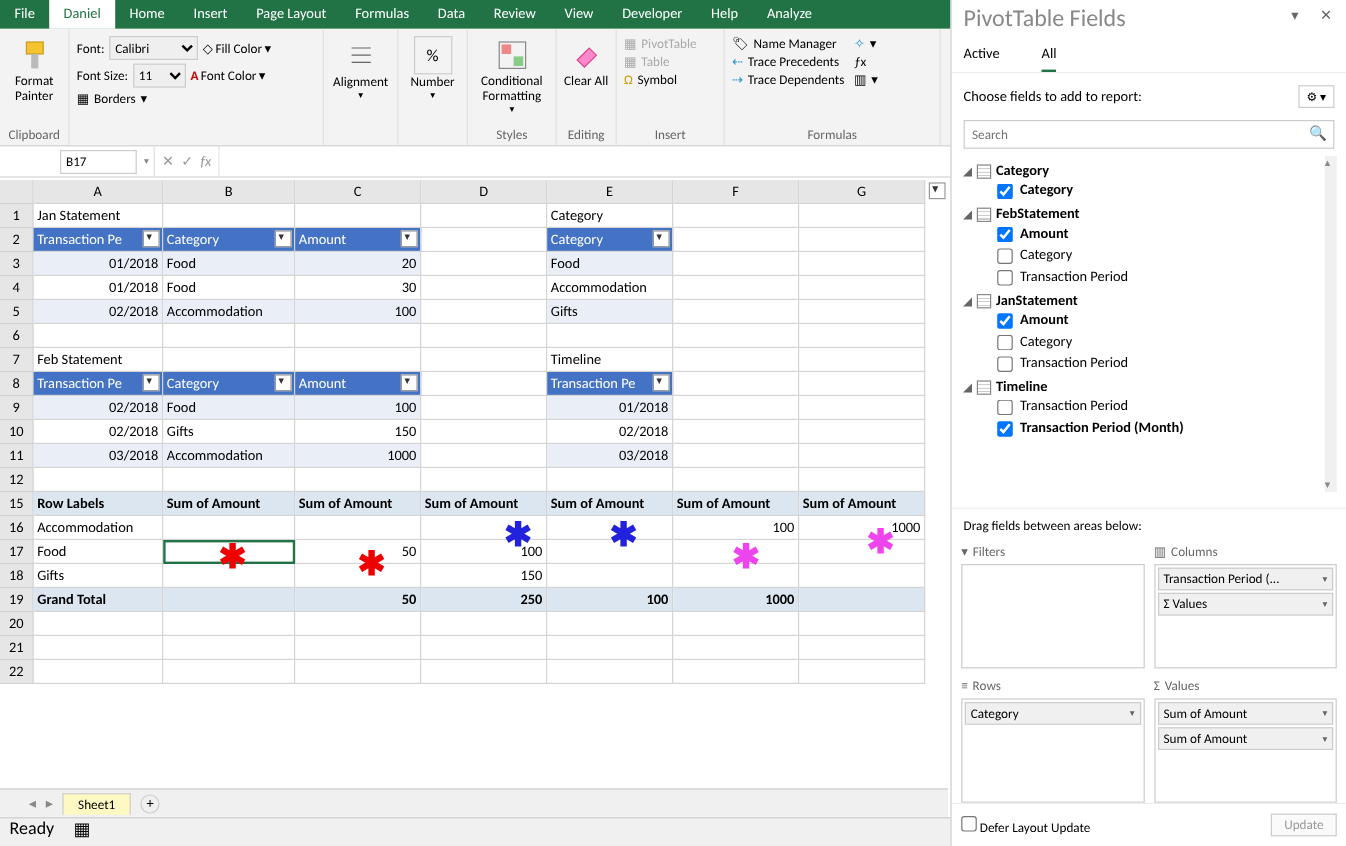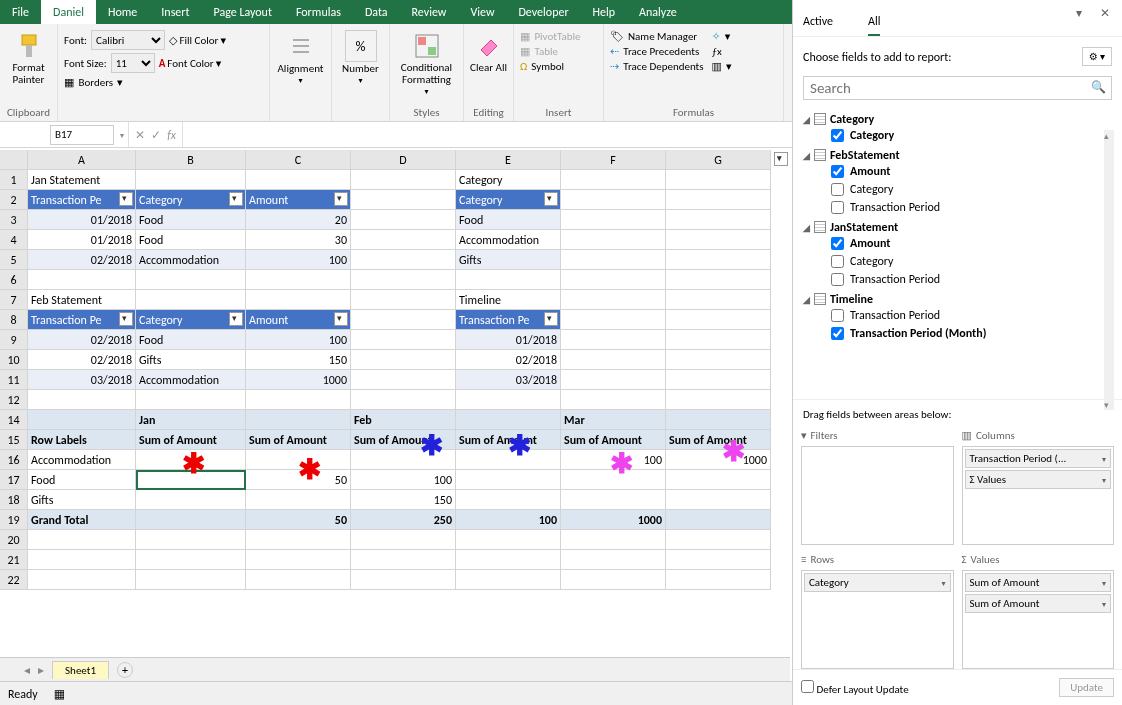--- a/index.html
+++ b/index.html
@@ -42,35 +42,35 @@
 .dd::after { content: '▾'; font-size: 9px; color: #333; position: absolute; left: 2px; top: -1px; }
 .right { justify-content: flex-end; }
 .pivot-hdr { background: #dce6f1; font-weight: bold; }
 .selected-cell { border: 2px solid #217346 !important; }
 .band { background: #eaeff7; }
 .asterisk { position: absolute; font-size: 28px; font-weight: bold; pointer-events: none; }
 
 
 .sheet-tabs { position: absolute; bottom: 24px; left: 0; width: 790px; height: 24px; background: #f0f0f0; border-top: 1px solid #ccc; display: flex; align-items: center; padding-left: 24px; gap: 8px; }
 .sheet-tab { background: #fef9c3; border: 1px solid #ccc; border-bottom: none; padding: 2px 12px; font-size: 11px; }
-.status { position: absolute; bottom: 0; left: 0; width: 1122px; height: 24px; background: #f0f0f0; border-top: 1px solid #ccc; display: flex; align-items: center; padding: 0 8px; font-size: 12px; }
+.status { position: absolute; bottom: 0; left: 0; width: 1122px; height: 24px; background: #f0f0f0; border-top: 1px solid #ccc; display: flex; align-items: flex-start; padding: 0 8px; font-size: 15px; }
 
 
 .pane { position: absolute; top: 0; right: 0; width: 330px; height: 705px; border-left: 1px solid #ccc; background: #fff; display: flex; flex-direction: column; z-index: 2; }
 .pane-hdr { padding: 4px 10px 10px 10px; }
 .pane-title { font-size: 20px; color: #888; }
 .pane-close { position: absolute; top: 6px; right: 12px; color: #666; cursor: pointer; }
 .pane-min { position: absolute; top: 6px; right: 40px; color: #666; cursor: pointer; }
 .pane-tabs { display: flex; gap: 16px; padding: 0 10px; font-size: 12px; border-bottom: 1px solid #eee; }
 .pane-tabs span { padding-bottom: 6px; }
 .pane-tabs .active { border-bottom: 2px solid #217346; font-weight: normal; margin-left: 19px; }
 .choose { display: flex; justify-content: space-between; align-items: center; padding: 10px; font-size: 12px; }
 .gear { border: 1px solid #ccc; padding: 2px 6px; font-size: 10px; }
 .search-box { margin: 0 10px; position: relative; }
-.search-box input { width: 100%; height: 24px; border: 1px solid #ccc; padding: 0 6px; font-size: 15px; }
+.search-box input { width: 100%; height: 24px; border: 1px solid #ccc; padding: 0 6px; font-size: 11px; }
 .search-box .mag { position: absolute; right: 6px; top: 4px; color: #4a90d9; }
 .field-list { flex: 0 0 auto; height: 300px; overflow-y: auto; padding: 8px 10px; border-bottom: 1px solid #eee; position: relative; }
 .tree-node { font-size: 12px; margin: 4px 0; }
 .tree-head { display: flex; align-items: center; gap: 4px; font-weight: bold; }
 .tree-head .tri { font-size: 9px; color: #666; }
 .tree-head .tbl { width: 12px; height: 12px; border: 1px solid #888; display: inline-block; background: repeating-linear-gradient(#fff,#fff 2px,#ccc 2px,#ccc 3px); }
 .tree-children { padding-left: 28px; }
 .field-item { display: flex; align-items: center; gap: 6px; padding: 2px 0; }
 .field-item input[type=checkbox] { width: 13px; height: 13px; }
 .field-item.checked { font-weight: bold; }
@@ -385,30 +385,20 @@
         <div class="rowlabel">12</div>
         <div class="cell colA"></div>
         <div class="cell colB"></div>
         <div class="cell colC"></div>
         <div class="cell colD"></div>
         <div class="cell colE"></div>
         <div class="cell colF"></div>
         <div class="cell colG"></div>
       </div>
       <div class="row">
-        <div class="rowlabel">14</div>
-        <div class="cell colA pivot-hdr"></div>
-        <div class="cell colB pivot-hdr">Jan</div>
-        <div class="cell colC pivot-hdr"></div>
-        <div class="cell colD pivot-hdr">Feb</div>
-        <div class="cell colE pivot-hdr"></div>
-        <div class="cell colF pivot-hdr">Mar</div>
-        <div class="cell colG pivot-hdr"></div>
-      </div>
-      <div class="row">
         <div class="rowlabel">15</div>
         <div class="cell colA pivot-hdr">Row Labels<div class="dd"></div></div>
         <div class="cell colB pivot-hdr">Sum of Amount</div>
         <div class="cell colC pivot-hdr">Sum of Amount</div>
         <div class="cell colD pivot-hdr">Sum of Amount</div>
         <div class="cell colE pivot-hdr">Sum of Amount</div>
         <div class="cell colF pivot-hdr">Sum of Amount</div>
         <div class="cell colG pivot-hdr">Sum of Amount</div>
       </div>
       <div class="row">
@@ -498,20 +488,21 @@
   <span style="border:1px solid #ccc;border-radius:50%;width:16px;height:16px;display:inline-flex;align-items:center;justify-content:center">+</span>
 </div>
 
 <div class="status">
   <span>Ready</span>
   <span style="margin-left:16px">▦</span>
 </div>
 
 <div class="pane">
   <div class="pane-hdr">
+    <div class="pane-title">PivotTable Fields</div>
     <span class="pane-min">▾</span>
     <span class="pane-close">✕</span>
   </div>
   <div class="pane-tabs">
     <span>Active</span>
     <span class="active">All</span>
   </div>
   <div class="choose">
     <span>Choose fields to add to report:</span>
     <span class="gear"><span>⚙</span> ▾</span>

